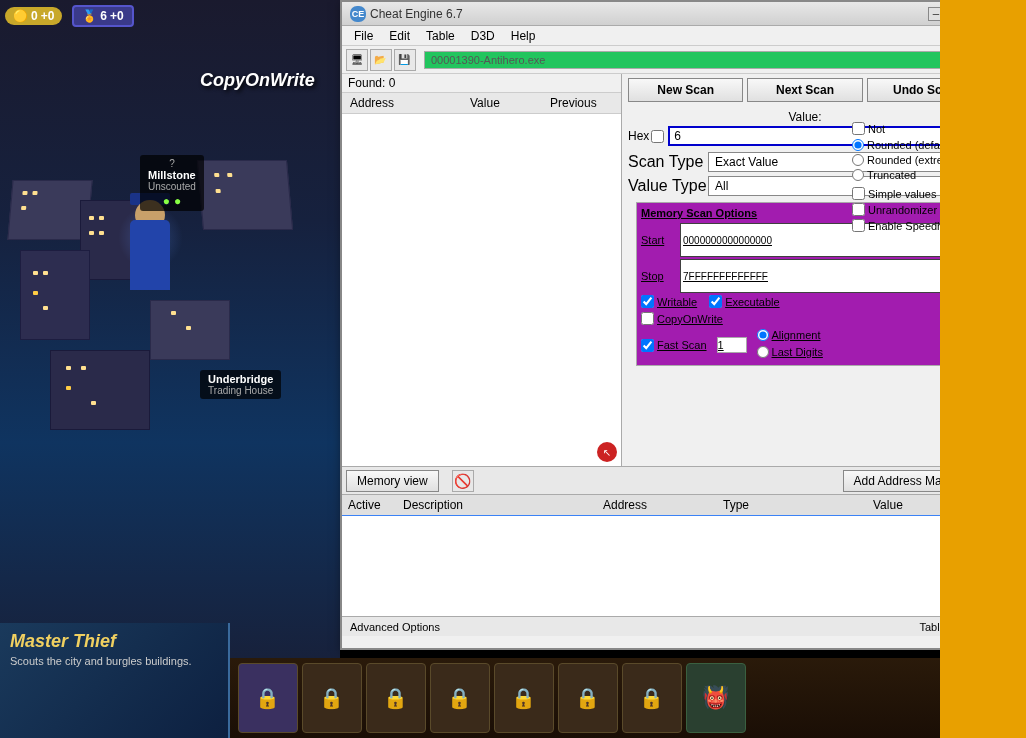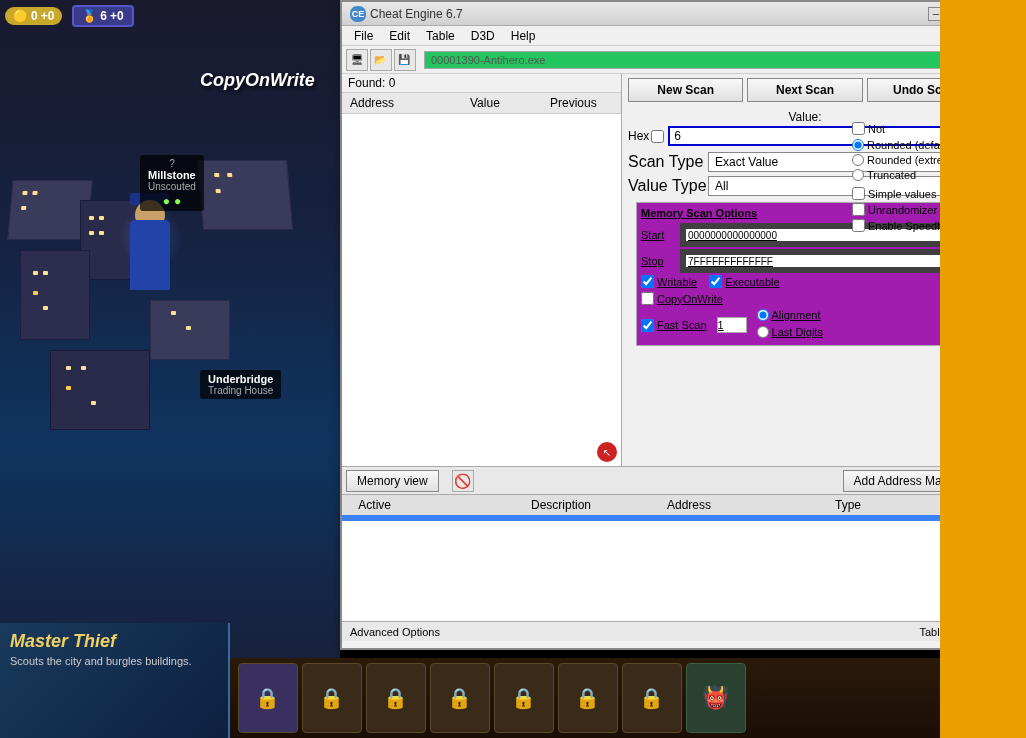--- a/index.html
+++ b/index.html
@@ -282,24 +282,24 @@
     .ce-addr-row {
       display: flex; align-items: center; margin-bottom: 2px; gap: 4px;
     }
     .ce-addr-field-label {
       font-size: 11px;
       width: 35px;
     }
     .ce-addr-field {
       flex: 1;
       height: 16px;
-      border: 6px solid #404040;
+      border: 1px solid #404040;
       background: #fff;
       font-size: 10px;
-      padding: 6px 2px;
+      padding: 16px 2px;
     }
 
     .ce-checkboxes {
       display: flex; gap: 12px; margin-bottom: 4px;
     }
     .ce-checkbox-row {
       display: flex; align-items: center; gap: 3px;
     }
     .ce-cb {
       width: 13px; height: 13px;
@@ -352,23 +352,22 @@
     }
 
     
     .ce-addr-table {
       border-top: 1px solid #aaa;
       background: #fff;
     }
     .ce-addr-table-header {
       display: flex;
       background: #e0e0e0;
-      border-bottom: 6px solid #3b82f6;
+      border-bottom: 1px solid #3b82f6;
       padding: 2px 0;
-      text-align: right;
     }
     .ce-at-col {
       font-size: 12px;
       padding: 1px 6px;
     }
     .ce-at-col.active { width: 55px; }
     .ce-at-col.desc { width: 200px; }
     .ce-at-col.addr2 { width: 120px; }
     .ce-at-col.type { width: 150px; }
     .ce-at-col.val2 { flex: 1; }

